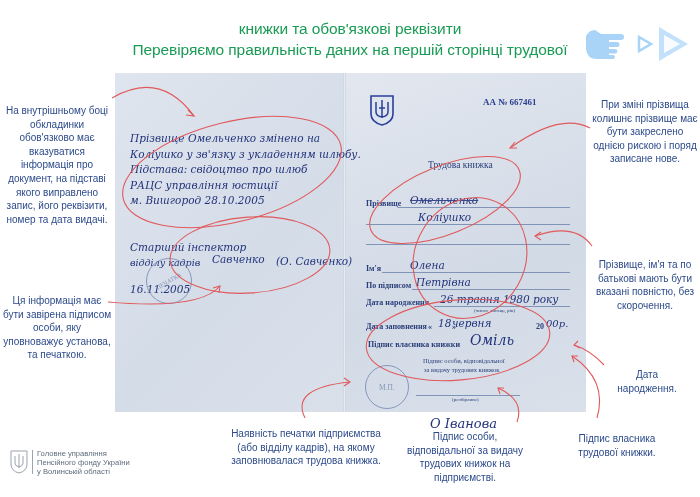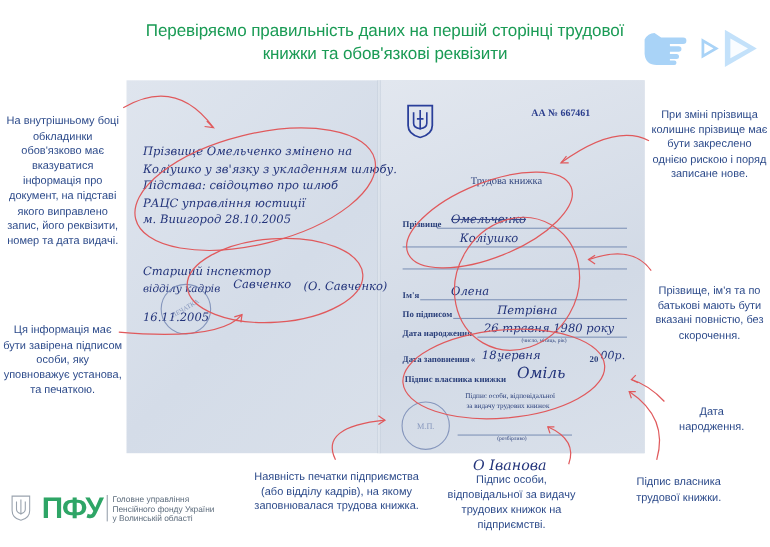--- a/index.html
+++ b/index.html
@@ -53,22 +53,22 @@
 
   .footer-logo { position: absolute; left: 10px; top: 447px; height: 30px; display: flex; align-items: center; }
   .footer-logo .pfu { color: #2ea566; font-weight: bold; font-size: 27px; letter-spacing: -1px; margin-left: 10px; font-family: "Liberation Sans", sans-serif; }
   .footer-logo .divider { width: 1px; height: 24px; background: #9aa3ae; margin: 0 4px 0 4px; }
   .footer-logo .org { font-size: 7.6px; line-height: 9px; color: #5d6c7c; }
 </style>
 </head>
 <body>
 
 <div class="title">
+  <div>книжки та обов'язкові реквізити</div>
   <div>Перевіряємо правильність даних на першій сторінці трудової</div>
-  <div>книжки та обов'язкові реквізити</div>
 </div>
 
 <div class="nav-arrows">
   <svg width="115" height="40" viewBox="0 0 115 40">
     <g fill="#a9d3f7">
       <path d="M6 14 q3 -6 9 -6 l6 4 h20 a3 3 0 0 1 0 6 h-12 v2 h8 a2.5 2.5 0 0 1 0 5 h-8 v2 h6 a2.3 2.3 0 0 1 0 4.6 h-6 v1.5 h4 a2 2 0 0 1 0 4 h-16 q-10 0 -11 -10 z"></path>
     </g>
     <g>
       <path d="M59 15 L71 22 L59 29 Z" fill="none" stroke="#a9d3f7" stroke-width="2.5"></path>
     </g>
@@ -113,21 +113,21 @@
 <div class="line" style="left:398px; top:207px; width:172px;"></div>
 <div class="hw" style="left:418px; top:210px;">Коліушко</div>
 <div class="line" style="left:366px; top:224px; width:204px;"></div>
 <div class="line" style="left:366px; top:244px; width:204px;"></div>
 
 <div class="printed" style="left:366px; top:264px;">Ім'я</div>
 <div class="hw" style="left:410px; top:258px;">Олена</div>
 <div class="line" style="left:382px; top:272px; width:188px;"></div>
 
 <div class="printed" style="left:366px; top:281px;">По підписом</div>
-<div class="hw" style="left:416px; top:275px;padding-left:36px;">Петрівна</div>
+<div class="hw" style="left:416px; top:275px;">Петрівна</div>
 <div class="line" style="left:412px; top:289px; width:158px;"></div>
 
 <div class="printed" style="left:366px; top:298px;">Дата народження</div>
 <div class="hw" style="left:440px; top:292px;">26 травня 1980 року</div>
 <div class="line" style="left:434px; top:306px; width:136px;"></div>
 <div class="printed" style="left:474px; top:308px; font-size:5px; font-weight:normal;">(число, місяць, рік)</div>
 
 <div class="printed" style="left:366px; top:322px;">Дата заповнення</div>
 <div class="printed" style="left:428px; top:322px;">«</div>
 <div class="hw" style="left:438px; top:316px;">18</div>
@@ -188,20 +188,19 @@
 <div class="note" style="left:612px; top:368px; width:70px;">Дата народження.</div>
 <div class="note" style="left:226px; top:427px; width:160px;">Наявність печатки підприємства (або відділу кадрів), на якому заповнювалася трудова книжка.</div>
 <div class="note" style="left:400px; top:430px; width:130px;">Підпис особи, відповідальної за видачу трудових книжок на підприємстві.</div>
 <div class="note" style="left:562px; top:432px; width:110px;">Підпис власника трудової книжки.</div>
 
 <div class="footer-logo">
   <svg width="18" height="24" viewBox="0 0 18 24">
     <path d="M1 1 h16 v13 q0 7 -8 9 q-8 -2 -8 -9 z" fill="none" stroke="#9aa3ae" stroke-width="1"></path>
     <path d="M9 4 v14 M5 6 v7 q0 3 4 4 q4 -1 4 -4 v-7" fill="none" stroke="#9aa3ae" stroke-width="1"></path>
   </svg>
-  <span class="pfu">ПФУ</span>
   <span class="divider"></span>
   <div class="org">
     <div>Головне управління</div>
     <div>Пенсійного фонду України</div>
     <div>у Волинській області</div>
   </div>
 </div>
 
 </body></html>

